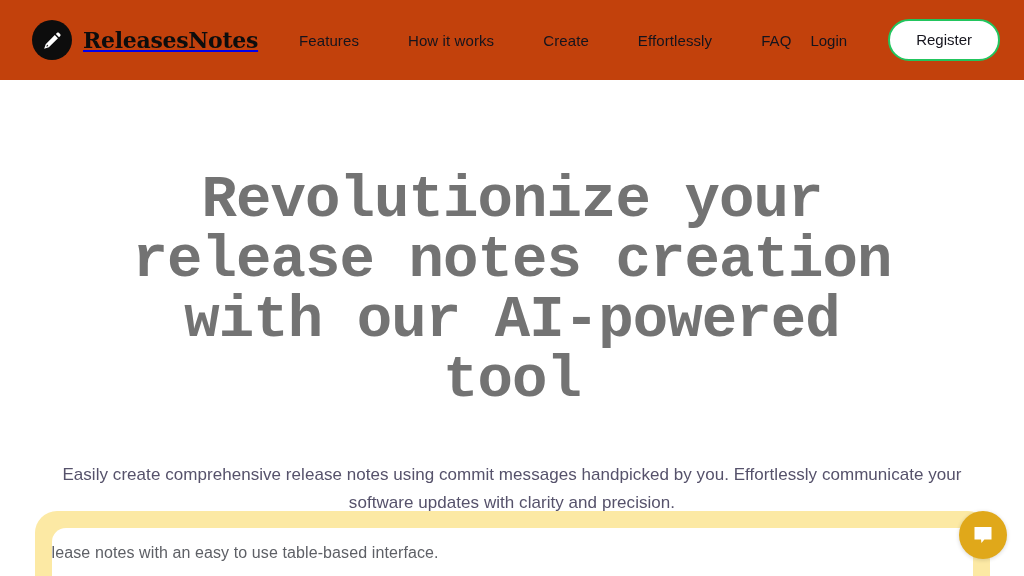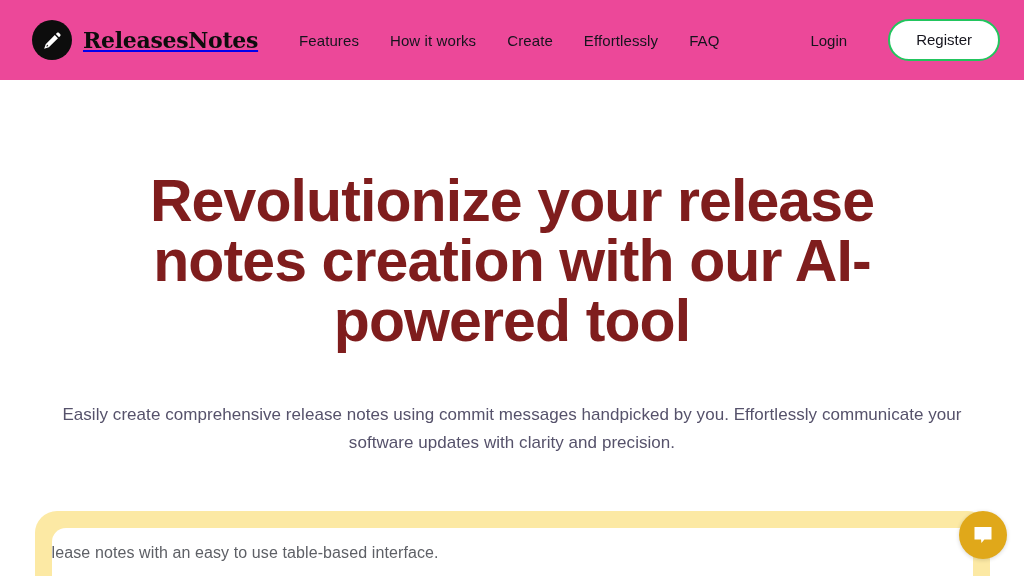--- a/index.html
+++ b/index.html
@@ -18,21 +18,21 @@
   }
 
   
   .header {
     position: absolute;
     top: 0; left: 0;
     width: 1024px;
     height: 80px;
     display: flex;
     align-items: center;
-    background: #ec4899;
+    background: #c2410c;
   }
 
   .brand {
     position: absolute;
     left: 32px;
     display: flex;
     align-items: center;
     gap: 11px;
   }
 
@@ -54,21 +54,21 @@
     letter-spacing: -0.3px;
     color: #0d0d0d;
     white-space: nowrap;
   }
 
   .nav {
     position: absolute;
     left: 299px;
     display: flex;
     align-items: flex-end;
-    gap: 31px;
+    gap: 49px;
   }
 
   .nav-link {
     font-size: 15px;
     color: #15141d;
     text-decoration: none;
     white-space: nowrap;
     letter-spacing: 0.1px;
   }
 
@@ -106,26 +106,26 @@
     position: absolute;
     top: 80px; left: 0;
     width: 1024px;
     text-align: center;
   }
 
   .hero-title {
     margin: 0 auto;
     padding-top: 91px;
     width: 800px;
-    font-family: Liberation Sans, sans-serif;
+    font-family: Liberation Mono, monospace;
     font-size: 59px;
     line-height: 60px;
     font-weight: 700;
     letter-spacing: -0.9px;
-    color: #7f1d1d;
+    color: #737373;
   }
 
   .hero-sub {
     margin: 16px auto;
     padding-top: 34px;
     width: 944px;
     font-size: 17px;
     line-height: 28px;
     font-weight: 400;
     color: #56526b;

